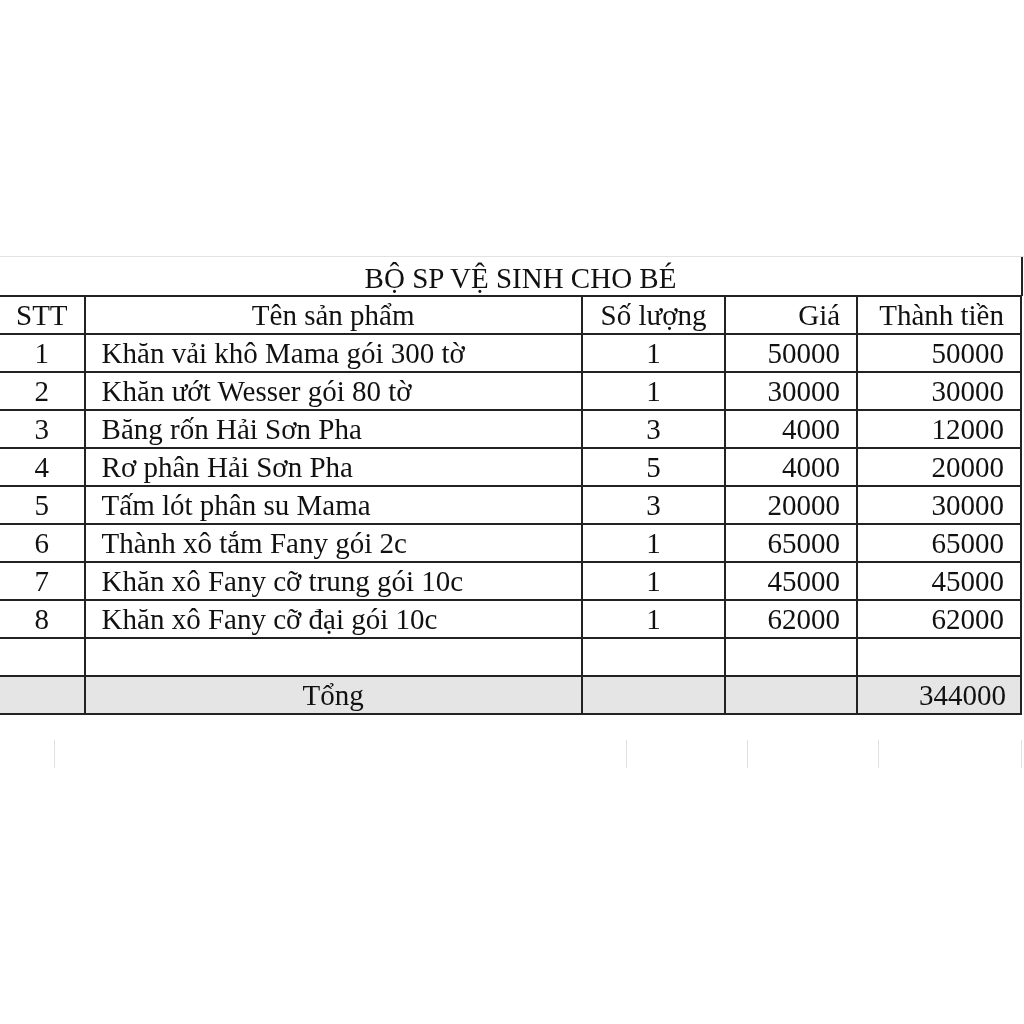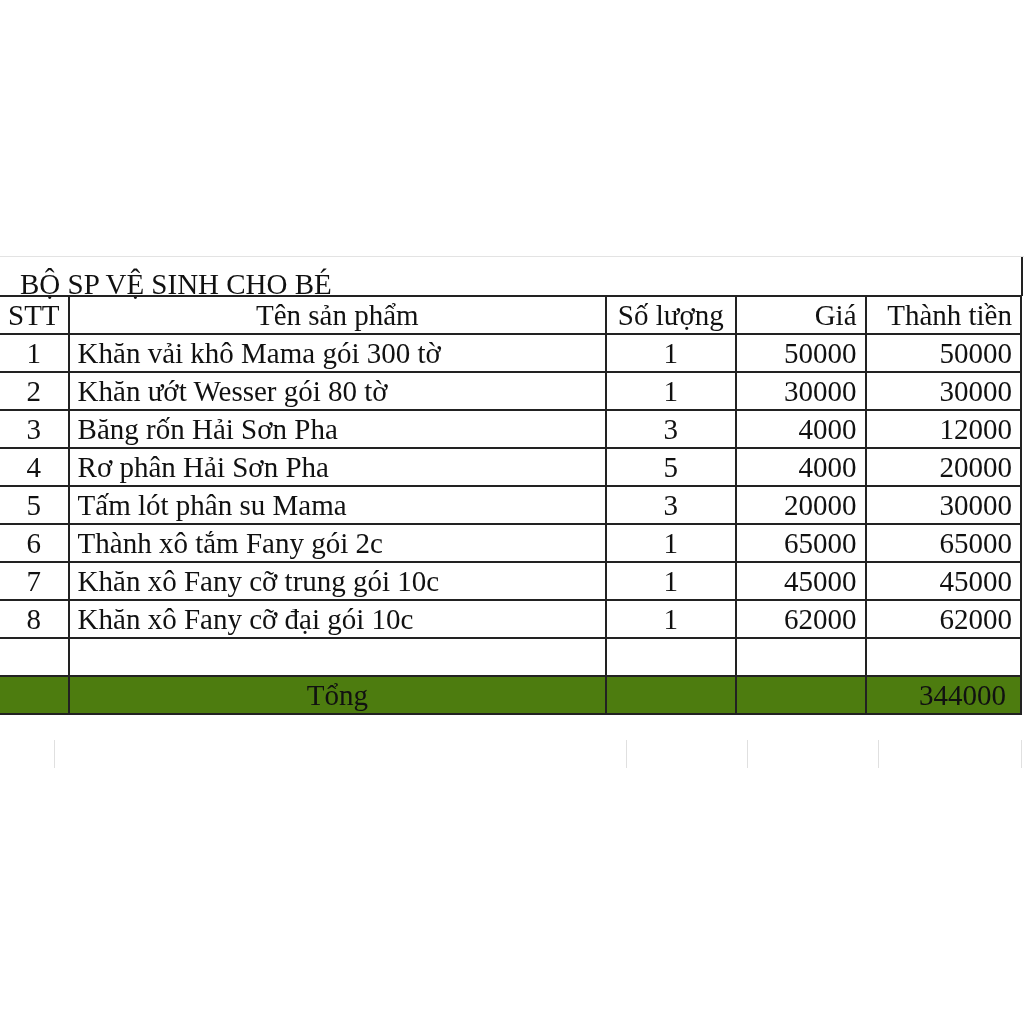--- a/index.html
+++ b/index.html
@@ -3,31 +3,31 @@
   <meta charset="utf-8">
   <style>
     html, body { margin: 0; padding: 0; background: #ffffff; }
     body { width: 1024px; height: 1024px; position: relative; overflow: hidden;
            font-family: "Liberation Serif", "DejaVu Serif", serif; color: #111; }
     .sheet { position: absolute; left: 0; top: 256px; width: 1024px; }
     .top-line { position: absolute; left: 0; top: 0; width: 1024px; height: 1px; background: #e3e3e3; }
     .title-row { position: absolute; left: 0; top: 1px; width: 1021px; height: 39px;
                  border-right: 2px solid #222; }
     .title-text { position: absolute; left: 0; right: 0; top: 0; height: 40px; line-height: 42px;
-                  font-size: 29px; padding-left: 20px; margin-top: 6px; }
+                  text-align: center; font-size: 29px; padding-left: 20px; }
     table.grid { position: absolute; left: -2px; top: 39px; border-collapse: collapse; table-layout: fixed; }
-    table.grid td { border: 2px solid #222; height: 36px; padding: 0 8px; font-size: 29px;
+    table.grid td { border: 2px solid #222; height: 36px; padding: 0 16px; font-size: 29px;
                     line-height: 36px; white-space: nowrap; overflow: hidden; }
     .c-stt { width: 48px; text-align: center; }
     .c-name { width: 563px; text-align: left; }
     .c-qty { width: 113px; text-align: center; }
     .c-price { width: 123px; text-align: right; }
     .c-total { width: 135px; text-align: right; }
     .c-name.hdr { text-align: center; }
-    tr.total-row td { background: #4d7c0f; }
+    tr.total-row td { background: #e5e5e5; }
     tr.total-row td.c-total { text-align: right; padding-right: 14px; }
     .faint { position: absolute; top: 484px; width: 1px; height: 28px; background: #e0e0e0; }
   </style>
 </head>
 <body>
 
 <div class="sheet">
   <div class="top-line"></div>
 
   <div class="title-row">

